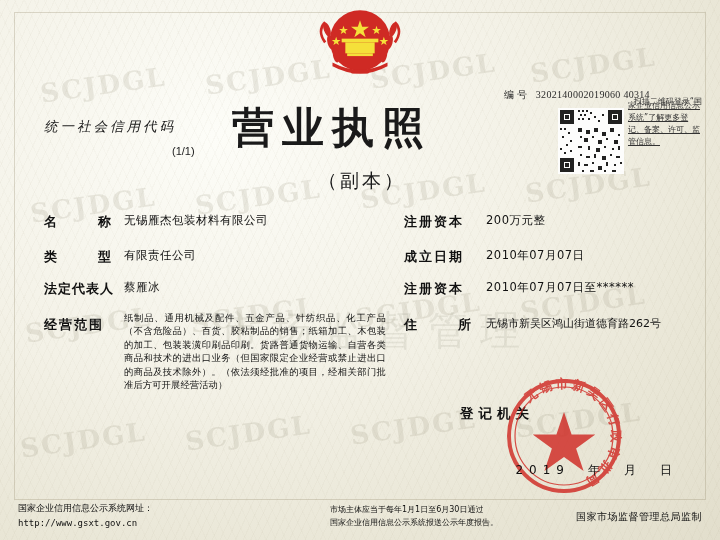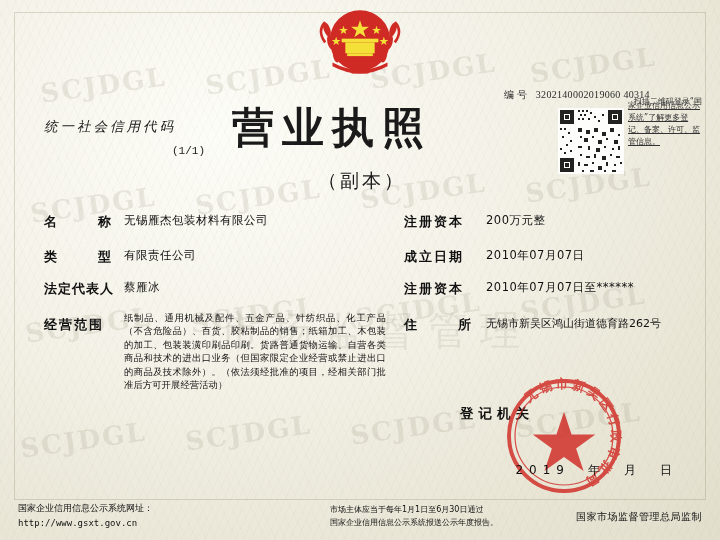--- a/index.html
+++ b/index.html
@@ -150,21 +150,21 @@
     letter-spacing: 0.4px;
     color: #1a1a1a;
     font-family: "DejaVu Sans Mono", monospace;
   }
   .uscc-page {
     position: absolute;
     left: 172px;
     top: 145px;
     font-size: 11px;
     color: #1a1a1a;
-    font-family: Liberation Mono, monospace;
+    font-family: Liberation Sans, sans-serif;
     text-align: right;
   }
 
   .field-label {
     position: absolute;
     font-size: 13px;
     color: #111;
     letter-spacing: 5px;
     font-weight: bold;
   }

